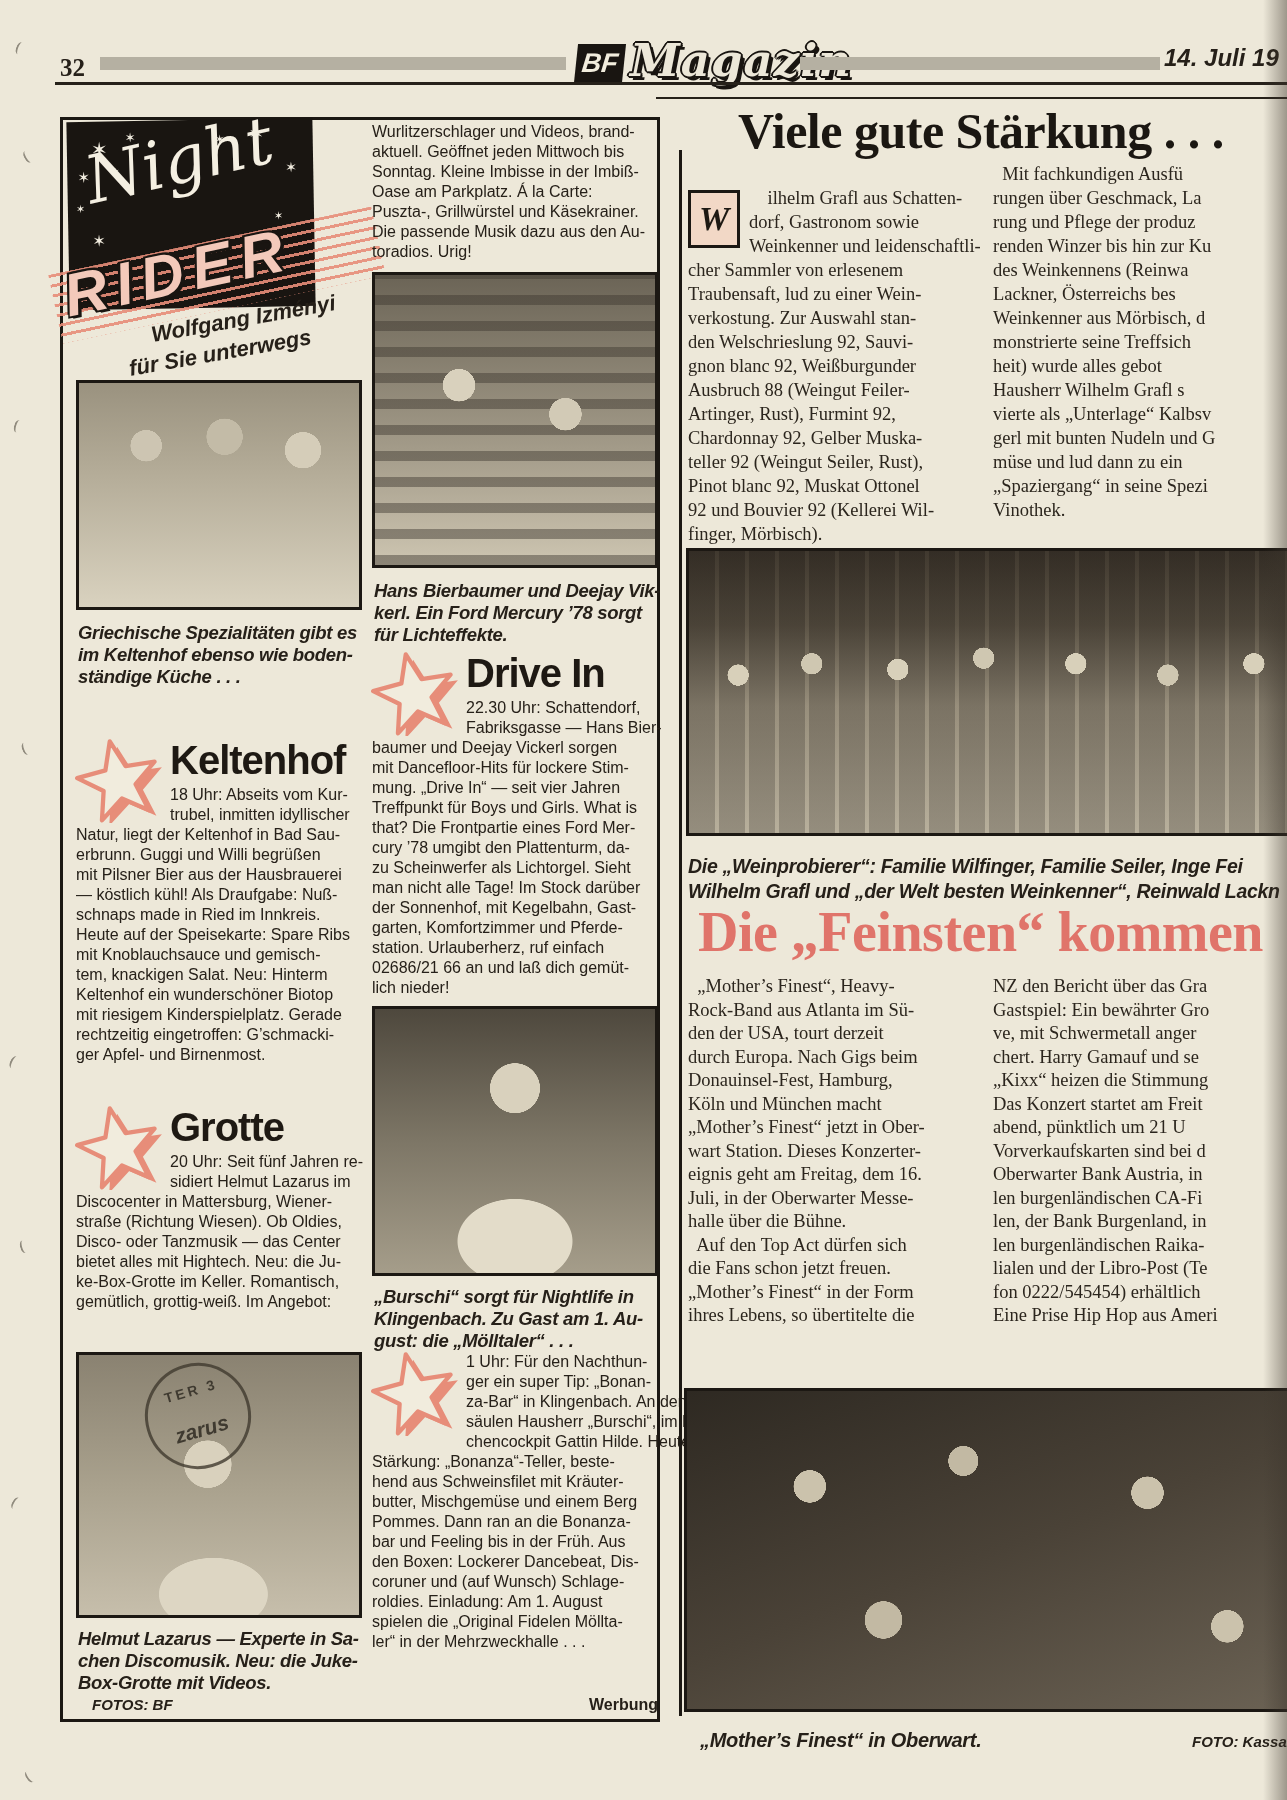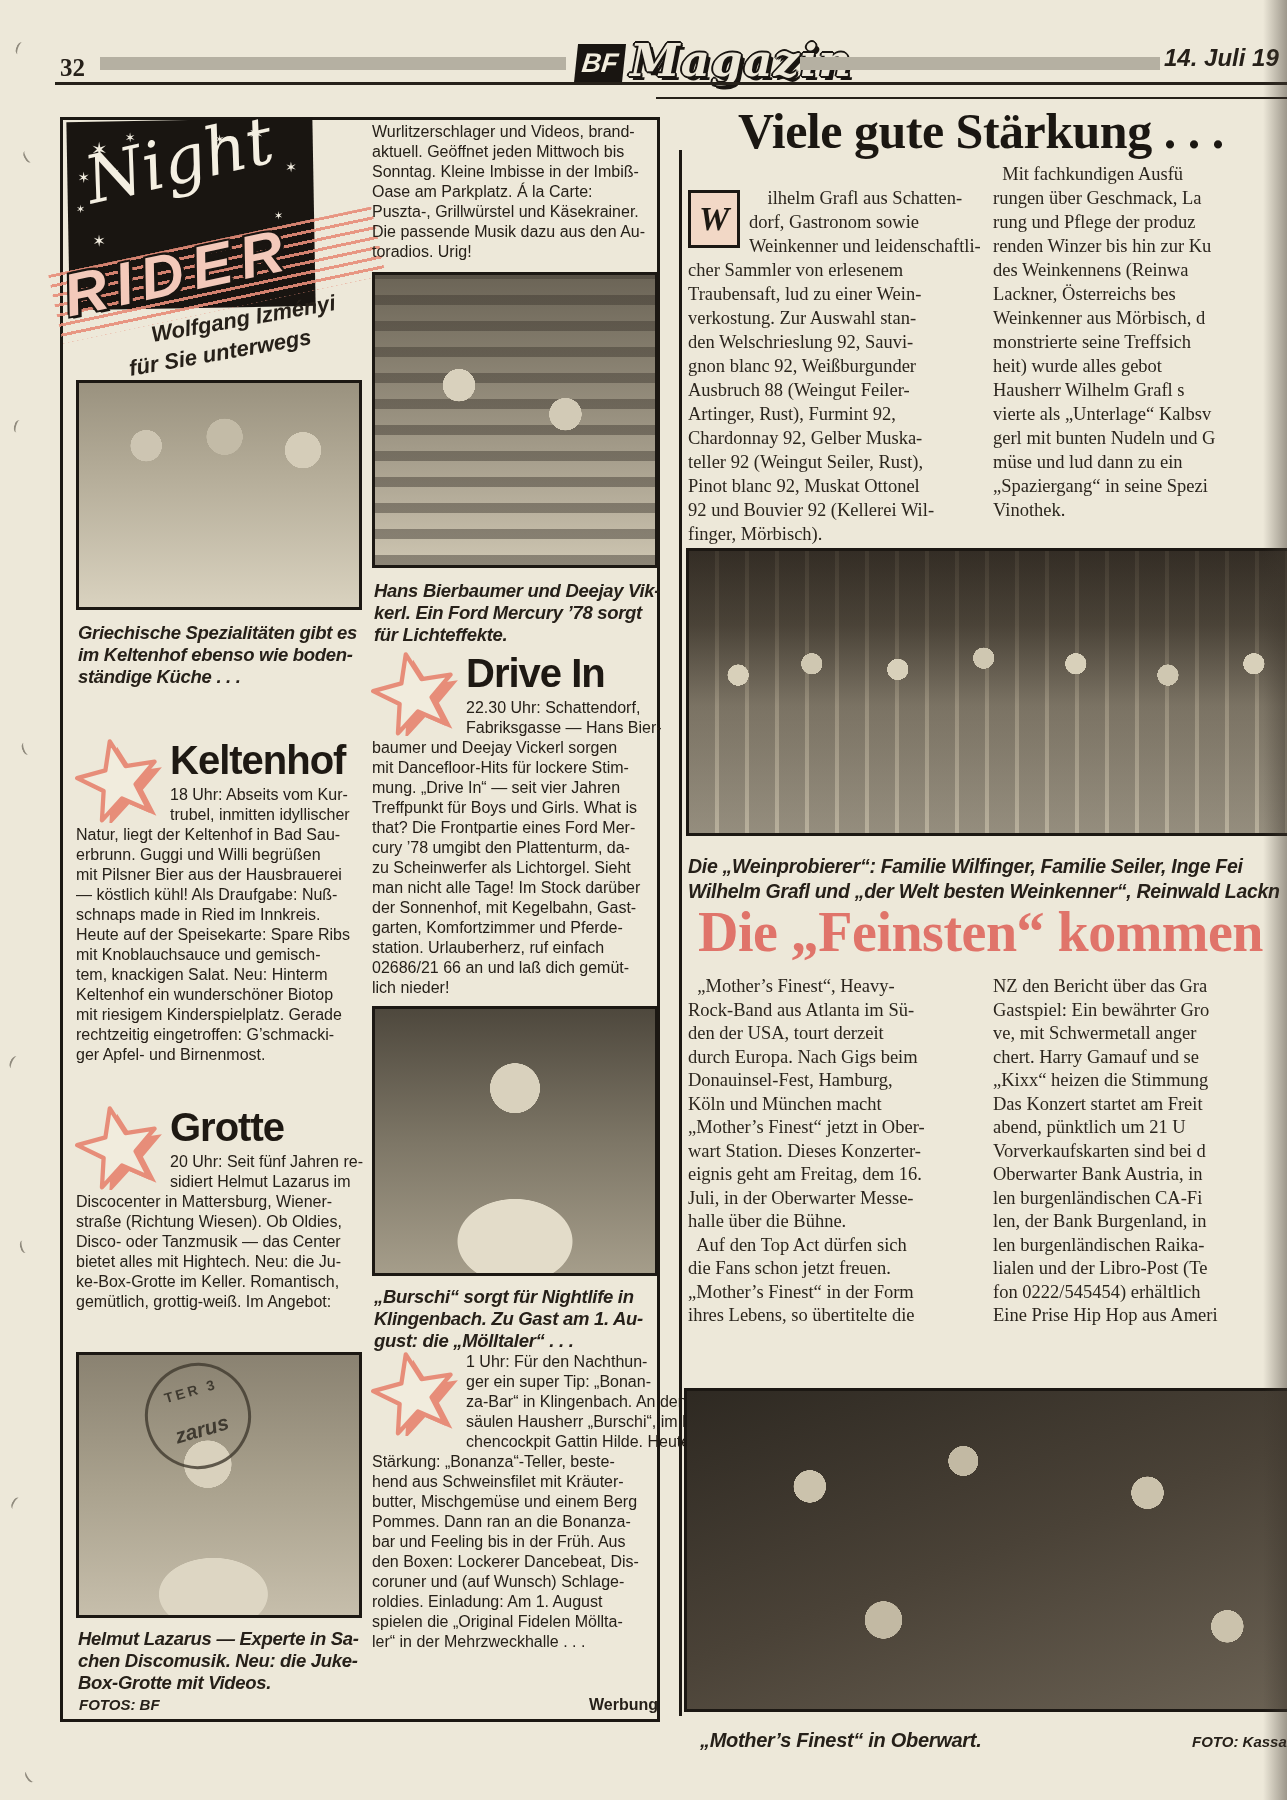--- a/index.html
+++ b/index.html
@@ -189,21 +189,21 @@
 
   <div class="photo ph-lazarus" style="left:76px;top:1352px;width:286px;height:266px;">
     <div class="stamp">
       <div class="s1">TER 3</div>
       <div class="s2">zarus</div>
     </div>
   </div>
   <div class="cap" style="left:78px;top:1628px;">Helmut Lazarus — Experte in Sa-
 chen Discomusik. Neu: die Juke-
 Box-Grotte mit Videos.</div>
-  <div class="credit" style="left:79px;top:1696px;">FOTOS: BF</div>
+  <div class="credit" style="left:92px;top:1696px;">FOTOS: BF</div>
 
   <div class="sans-body" style="left:372px;top:122px;width:288px;">Wurlitzerschlager und Videos, brand-
 aktuell. Geöffnet jeden Mittwoch bis
 Sonntag. Kleine Imbisse in der Imbiß-
 Oase am Parkplatz. Á la Carte:
 Puszta-, Grillwürstel und Käsekrainer.
 Die passende Musik dazu aus den Au-
 toradios. Urig!</div>
   <div class="photo ph-dj" style="left:372px;top:272px;width:286px;height:296px;"></div>
   <div class="cap" style="left:374px;top:580px;">Hans Bierbaumer und Deejay Vik-

